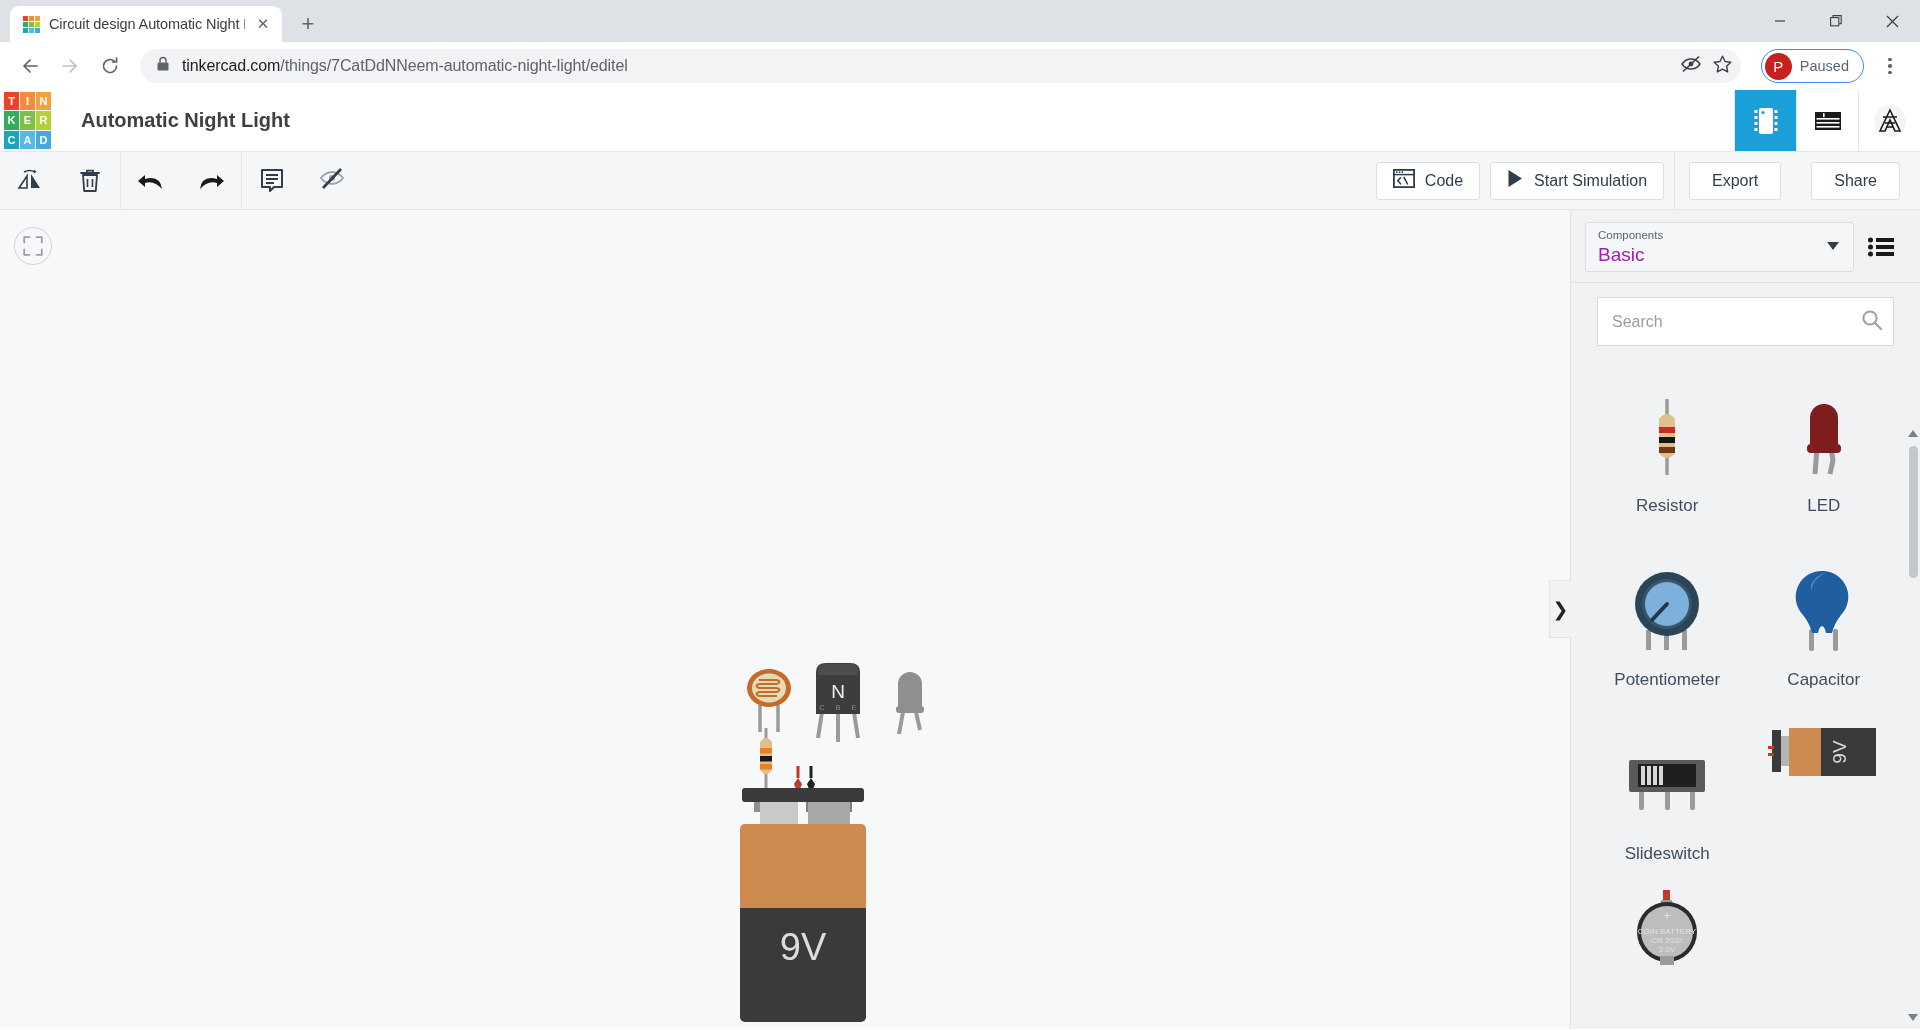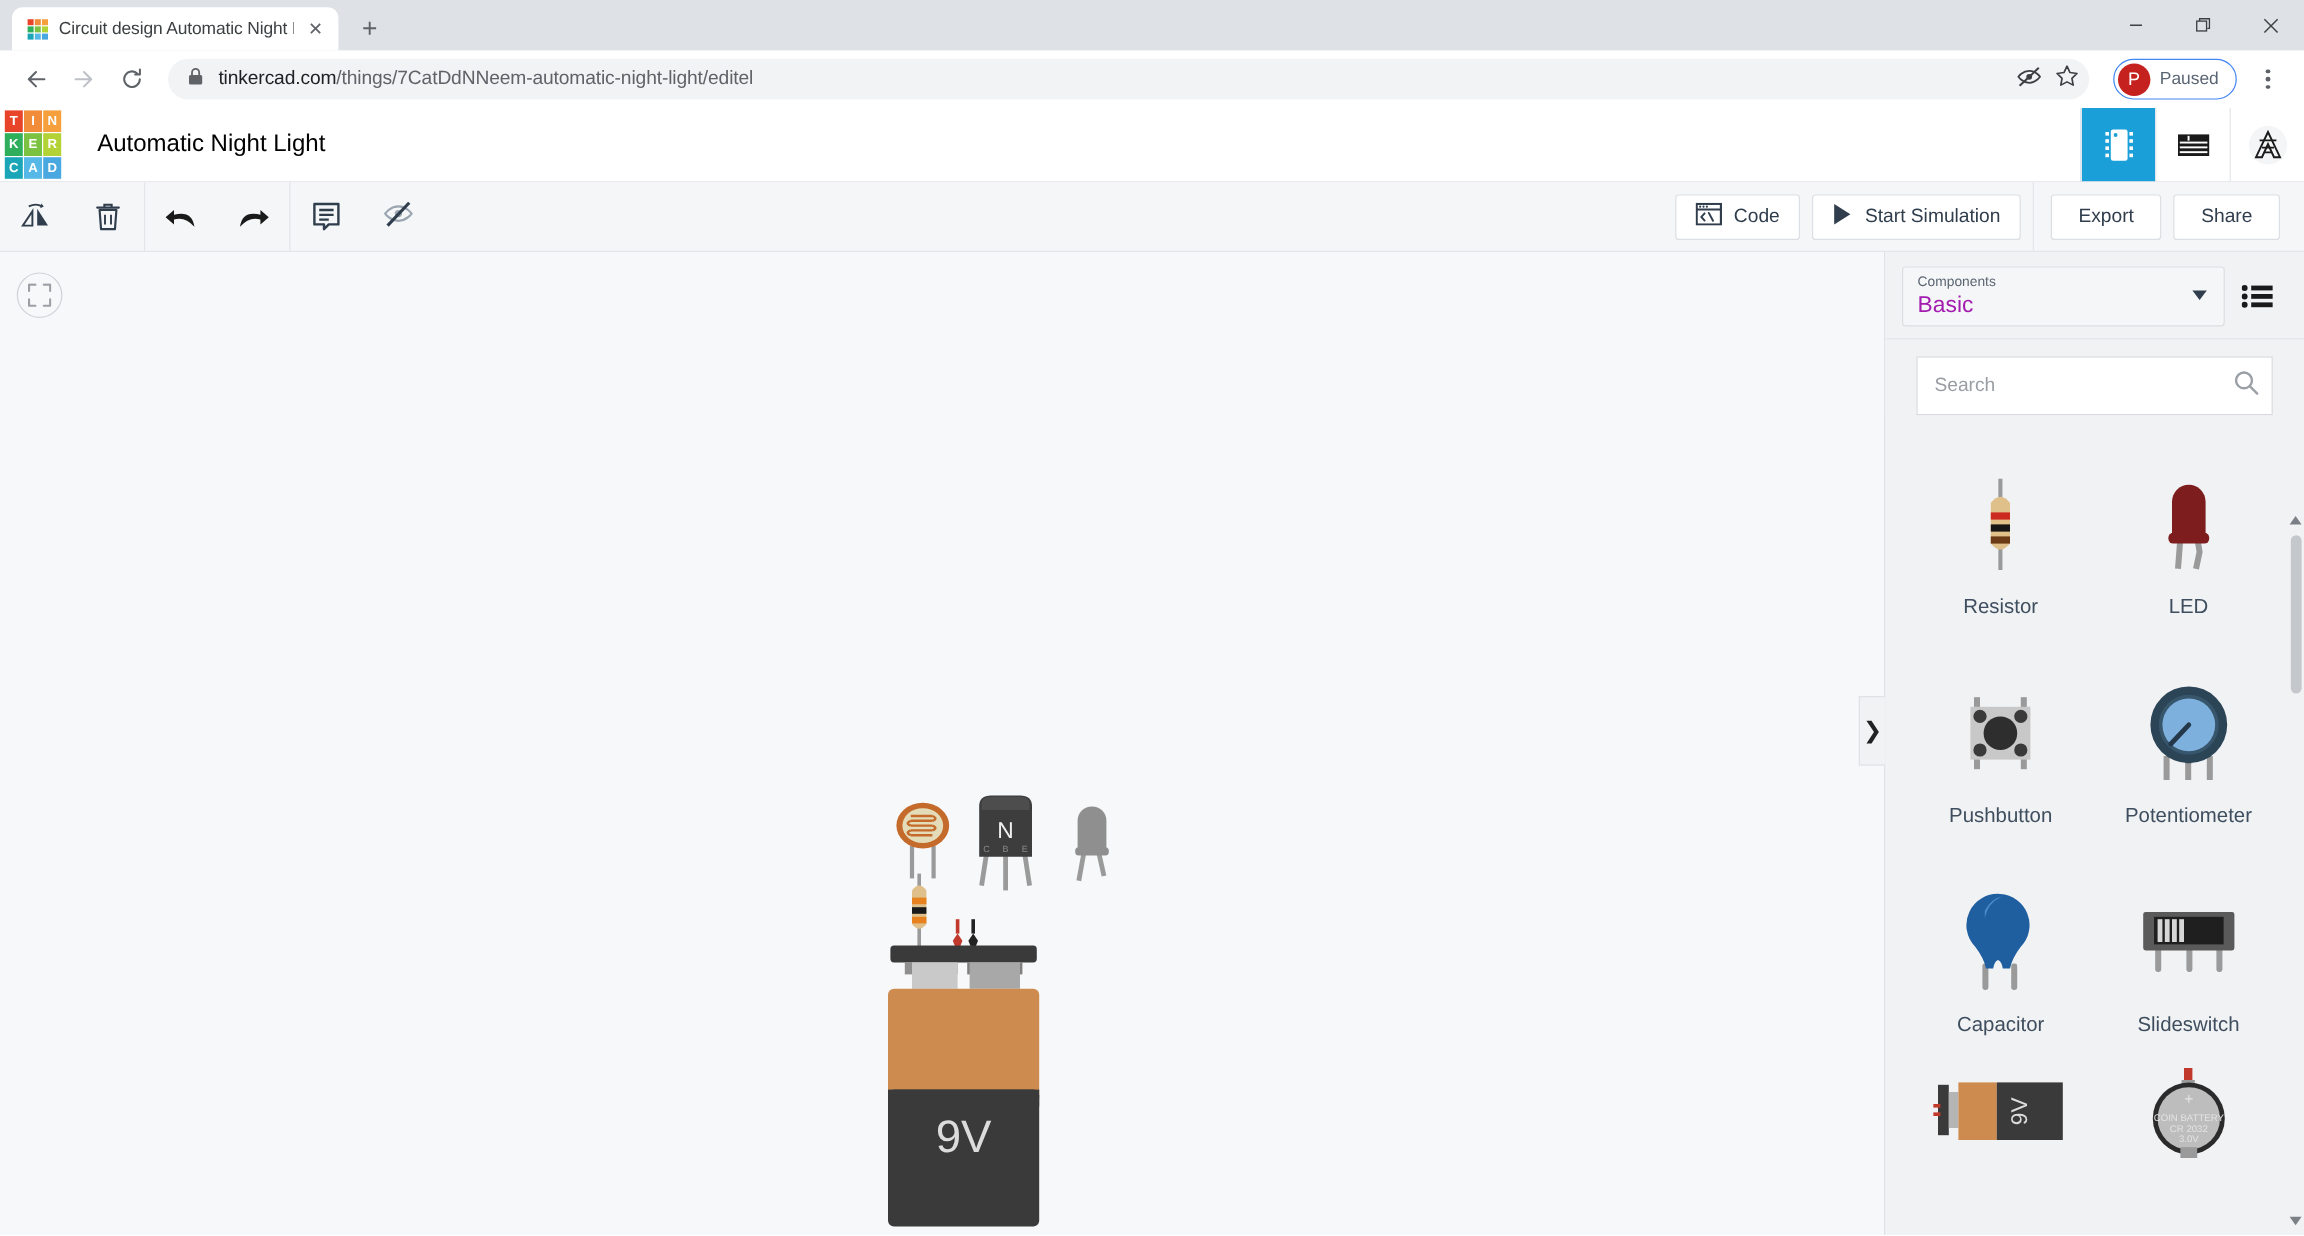--- a/index.html
+++ b/index.html
@@ -97,21 +97,21 @@
     width: 55px; flex: 0 0 55px; display: grid;
     grid-template-columns: repeat(3, 1fr); grid-template-rows: repeat(3, 1fr);
     gap: 1px; padding: 2px 4px;
   }
   .tc-logo span {
     display: flex; align-items: center; justify-content: center;
     color: #fff; font-size: 11px; font-weight: bold;
   }
   .tc-title {
     display: flex; align-items: center; padding-left: 26px;
-    font-size: 20px; color: #000000; flex: 1;
+    font-size: 20px; color: #404040; flex: 1; font-weight: bold;
   }
   .tc-saved {
     display: flex; align-items: center; padding-right: 28px;
     font-size: 17px; color: #b6bdc6;
   }
   .tc-hdr-btn {
     width: 62px; display: flex; align-items: center; justify-content: center;
     border-left: 1px solid #e3e5e8;
   }
   .tc-hdr-btn.active { background: #1b9fd8; }
@@ -127,21 +127,21 @@
     width: 60px; height: 100%; display: flex;
     align-items: center; justify-content: center; color: #2f3d4c;
   }
   .tb-spacer { flex: 1; }
   .tb-text-btn {
     height: 38px; border: 1px solid #dcdfe3; border-radius: 3px;
     background: #fff; display: flex; align-items: center; gap: 10px;
     padding: 0 16px; margin-right: 10px;
     font-size: 16px; color: #2f3d4c;
   }
-  .tb-text-btn.plain { padding: 0 22px; }
+  .tb-text-btn.plain { padding: 0 22px; margin-left: 20px; }
 
   
   .tc-body { display: flex; height: 819px; }
   .tc-canvas { flex: 1; background: #f7f8f9; position: relative; }
   .fit-btn {
     position: absolute; left: 14px; top: 17px;
     width: 38px; height: 38px; border-radius: 50%;
     border: 1px solid #cfd3d8; background: transparent;
     display: flex; align-items: center; justify-content: center;
   }
@@ -561,37 +561,20 @@
             <svg width="54" height="82" viewBox="0 0 54 82">
               <line x1="20" y1="52" x2="18" y2="78" stroke="#9a9a9a" stroke-width="5"></line>
               <path d="M34 52 l2 12 l-3 14" stroke="#9a9a9a" stroke-width="5" fill="none"></path>
               <path d="M13 22 a14 14 0 0 1 28 0 v30 h-28 z" fill="#7e1d1d"></path>
               <rect x="10" y="48" width="34" height="9" rx="4" fill="#7e1d1d"></rect>
             </svg>
           </div>
           <div class="sb-item-label">LED</div>
         </div>
 
-        <div class="sb-item">
-          <div class="sb-item-art">
-            <svg width="72" height="72" viewBox="0 0 72 72">
-              <rect x="14" y="6" width="5" height="12" fill="#9a9a9a"></rect>
-              <rect x="53" y="6" width="5" height="12" fill="#9a9a9a"></rect>
-              <rect x="14" y="54" width="5" height="12" fill="#9a9a9a"></rect>
-              <rect x="53" y="54" width="5" height="12" fill="#9a9a9a"></rect>
-              <rect x="11" y="14" width="50" height="44" fill="#c8c8c8"></rect>
-              <circle cx="19" cy="22" r="5.5" fill="#3a3a3a"></circle>
-              <circle cx="53" cy="22" r="5.5" fill="#3a3a3a"></circle>
-              <circle cx="19" cy="50" r="5.5" fill="#3a3a3a"></circle>
-              <circle cx="53" cy="50" r="5.5" fill="#3a3a3a"></circle>
-              <circle cx="36" cy="36" r="14" fill="#2e2e2e"></circle>
-            </svg>
-          </div>
-          <div class="sb-item-label">Pushbutton</div>
-        </div>
 
         <div class="sb-item">
           <div class="sb-item-art">
             <svg width="78" height="86" viewBox="0 0 78 86">
               <rect x="18" y="62" width="5" height="20" fill="#9a9a9a"></rect>
               <rect x="36" y="62" width="5" height="20" fill="#9a9a9a"></rect>
               <rect x="54" y="62" width="5" height="20" fill="#9a9a9a"></rect>
               <circle cx="39" cy="36" r="32" fill="#2b4456"></circle>
               <circle cx="39" cy="36" r="25" fill="#37556b"></circle>
               <circle cx="39" cy="36" r="22" fill="#7eb0dd"></circle>

